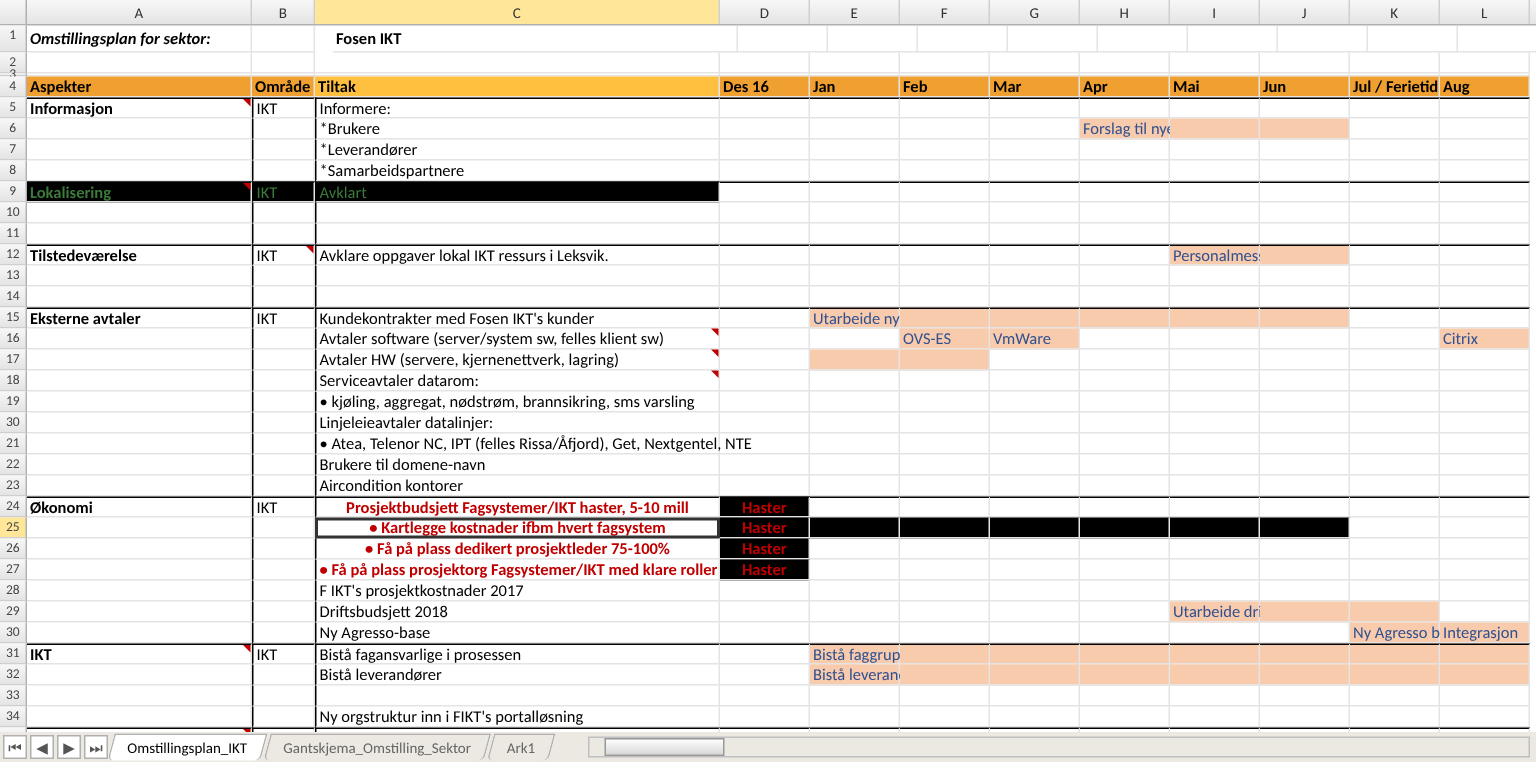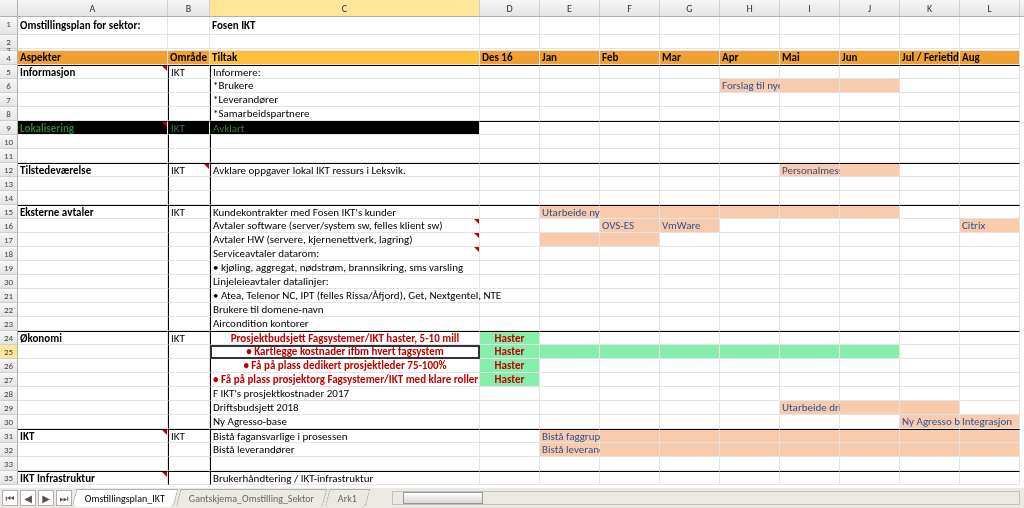--- a/index.html
+++ b/index.html
@@ -17,21 +17,21 @@
   .cA { width: 150px; min-width:150px; }
   .cB { width: 42px; min-width:42px; }
   .cC { width: 270px; min-width:270px; }
   .cD, .cE, .cF, .cG, .cH, .cI, .cJ, .cK, .cL { width: 60px; min-width:60px; }
   
   .hdr-orange { background: #f0a030; font-weight: bold; }
   .hdr-orange.cC { background:#ffc040; }
   .bold { font-weight: bold; }
   .red-bold { color: #c00000; font-weight: bold; text-align: center; }
   .green-row { background: #000000; color: #3b7a3b; }
-  .haster { background: #86efac; }
+  .haster { background: #000000; }
   .span-orange { background: #f8cbad; color:#305090; overflow:visible; }
   .thick-top { border-top: 1.5px solid #000; }
   .thick-left { border-left: 1px solid #000; }
   .sel { outline: 2px solid #333; outline-offset: -2px; }
   
   .tabs { position: absolute; bottom: 0; left: 0; right: 0; height: 20px; background: #ece9e2; display: flex; align-items:center; font-size:10px; }
   .tab-btn { width:16px; height:16px; border:1px solid #b0b0b0; background:#fff; margin-left:2px; display:flex; align-items:center; justify-content:center; color:#555; }
   .tab { padding: 2px 10px; background: #fff; border: 1px solid #b0b0b0; border-bottom: none; margin-left: 2px; border-radius: 0 0 4px 4px; transform: skewX(-15deg); }
   .tab span { display:inline-block; transform: skewX(15deg); }
   .tab.inactive { background: #ece9e2; color:#666; }
@@ -57,23 +57,23 @@
   <div class="col-h cI">I</div>
   <div class="col-h cJ">J</div>
   <div class="col-h cK">K</div>
   <div class="col-h cL">L</div>
 </div>
 
 <div class="grid">
 
 <div class="row hA">
       <div class="row-h">1</div>
-  <div class="cell cA bold" style="overflow:visible;line-height:18px;">Omstillingsplan for sektor:</div>
+  <div class="cell cA bold" style="overflow:visible;line-height:18px;font-style:italic;">Omstillingsplan for sektor:</div>
   <div class="cell cB bold" style="line-height:18px;"></div>
-  <div class="cell cC bold" style="line-height:18px;">Fosen IKT</div>
+  <div class="cell cC bold" style="line-height:18px;margin-left:12px;">Fosen IKT</div>
   <div class="cell cD"></div>
       <div class="cell cE"></div>
       <div class="cell cF"></div>
       <div class="cell cG"></div>
       <div class="cell cH"></div>
       <div class="cell cI"></div>
       <div class="cell cJ"></div>
       <div class="cell cK"></div>
       <div class="cell cL"></div>
 </div>
@@ -581,20 +581,35 @@
       <div class="cell cE"></div>
       <div class="cell cF"></div>
       <div class="cell cG"></div>
       <div class="cell cH"></div>
       <div class="cell cI"></div>
       <div class="cell cJ"></div>
       <div class="cell cK"></div>
       <div class="cell cL"></div>
     </div>
 
+<div class="row">
+      <div class="row-h">34</div>
+  <div class="cell cA"></div>
+      <div class="cell cB thick-left"></div>
+  <div class="cell cC thick-left">Ny orgstruktur inn i FIKT's portalløsning</div>
+  <div class="cell cD"></div>
+      <div class="cell cE"></div>
+      <div class="cell cF"></div>
+      <div class="cell cG"></div>
+      <div class="cell cH"></div>
+      <div class="cell cI"></div>
+      <div class="cell cJ"></div>
+      <div class="cell cK"></div>
+      <div class="cell cL"></div>
+</div>
 
 <div class="row">
       <div class="row-h">35</div>
   <div class="cell cA bold thick-top redtri">IKT Infrastruktur</div>
   <div class="cell cB thick-top thick-left"></div>
   <div class="cell cC thick-top thick-left">Brukerhåndtering / IKT-infrastruktur</div>
   <div class="cell cD thick-top"></div>
       <div class="cell cE thick-top"></div>
       <div class="cell cF thick-top"></div>
       <div class="cell cG thick-top"></div>

